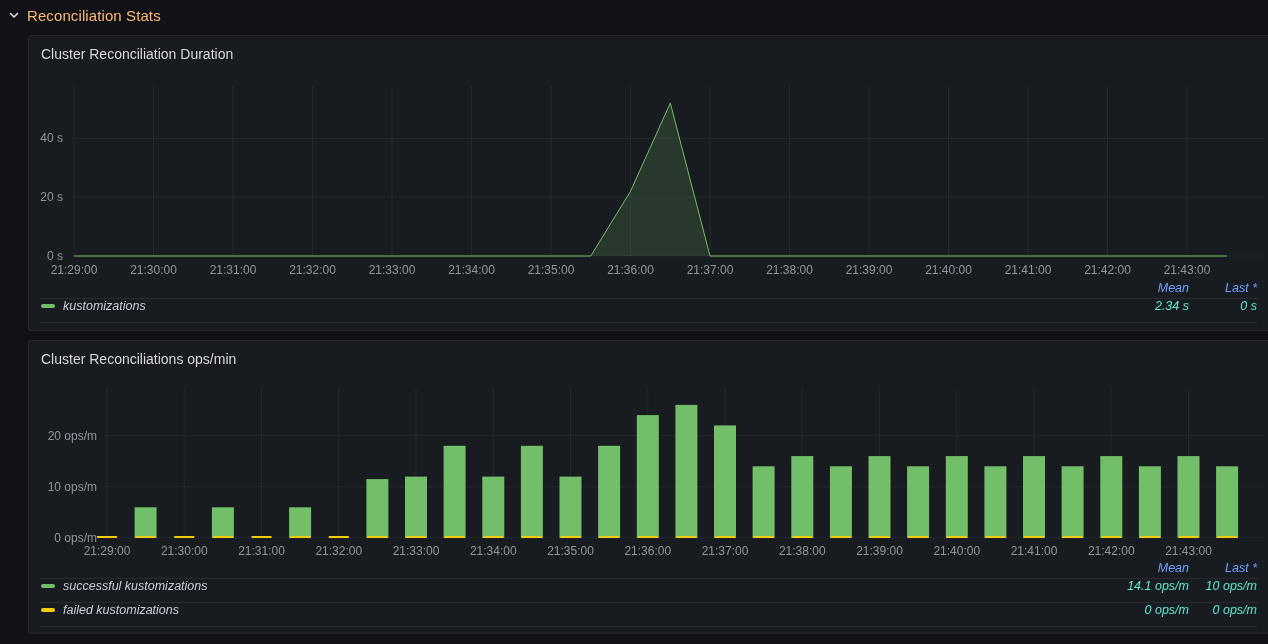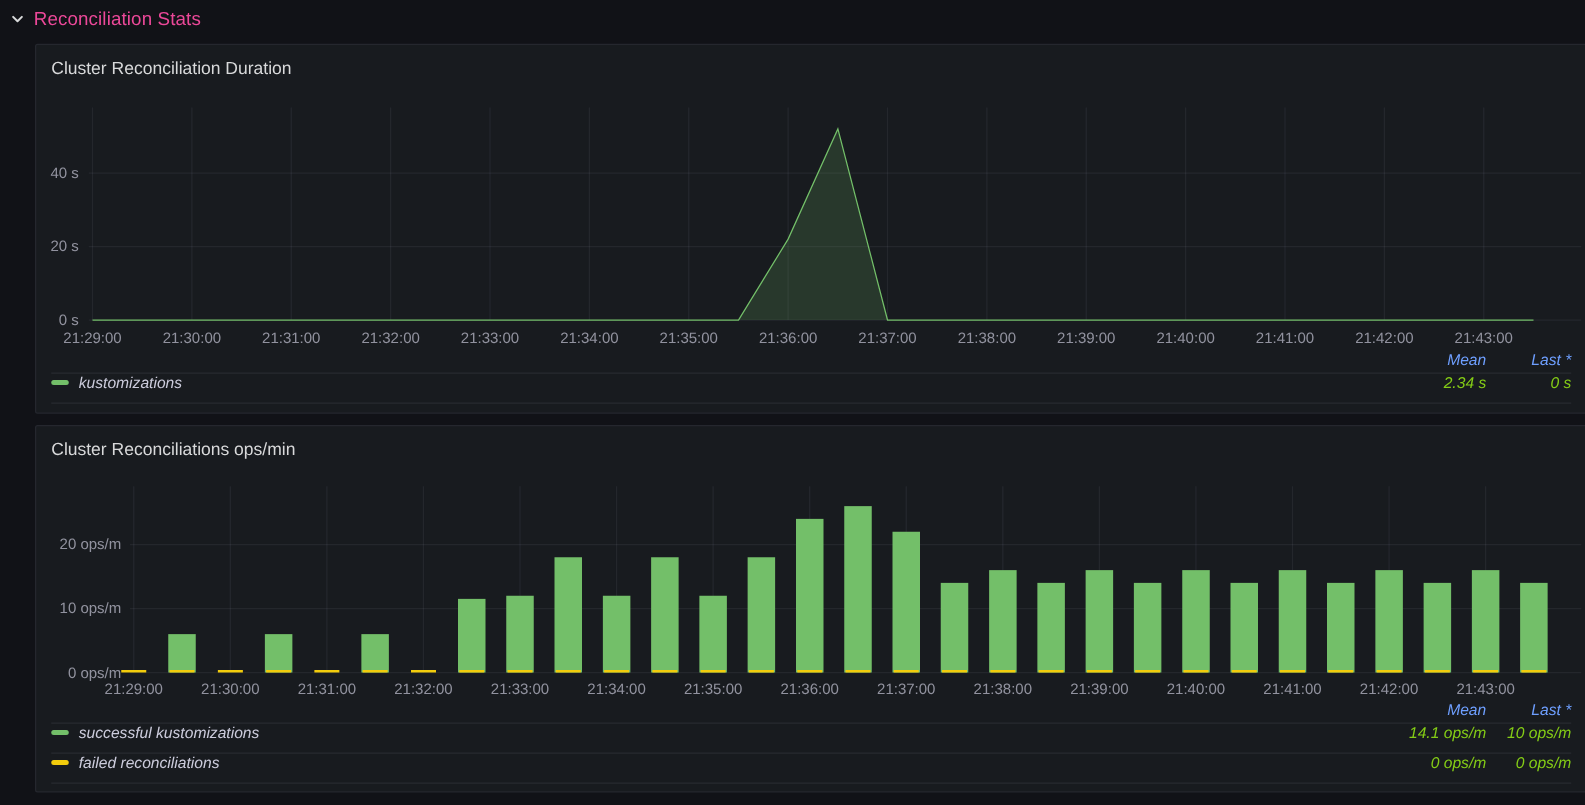--- a/index.html
+++ b/index.html
@@ -9,21 +9,21 @@
     font-family:"Liberation Sans", sans-serif;
     color:#ccccdc;
     position:relative;
     overflow:hidden;
   }
   .row-header{
     position:absolute; left:8px; top:3px; height:24px;
     display:flex; align-items:center; gap:7px; cursor:pointer;
   }
   .row-header .chev{ display:flex; align-items:center; }
-  .row-title{ font-size:15px; font-weight:500; color:#ec4899; letter-spacing:.1px; }
+  .row-title{ font-size:15px; font-weight:500; color:#fdba74; letter-spacing:.1px; }
   .panel{
     position:absolute; left:28px; width:1248px;
     background:#181b1f; border:1px solid #25272e; border-radius:2px;
   }
   #panel-duration{ top:35px; height:296px; }
   #panel-ops{ top:340px; height:294px; }
   .panel-title{
     position:absolute; top:10px; left:12px;
     font-size:14px; font-weight:500; color:#d8d9da; cursor:pointer;
   }
@@ -42,21 +42,21 @@
   .legend-header .col{ font-size:12.5px; color:#6e9fff; cursor:pointer; }
   .col-mean{ width:90px; text-align:right; }
   .col-last{ width:68px; text-align:right; }
   .legend-row{
     display:flex; align-items:flex-start; height:24px;
     border-top:1px solid rgba(204,204,220,0.09);
   }
   .series-toggle{ flex:1; display:flex; align-items:center; gap:8px; cursor:pointer; }
   .dash{ width:14px; height:4px; border-radius:2px; background:#73bf69; }
   .series-label{ font-size:12.5px; color:#ccccdc; }
-  .legend-row .val{ font-size:12.5px; color:#84cc16; }
+  .legend-row .val{ font-size:12.5px; color:#5eead4; }
 </style>
 </head>
 <body>
 
 <div class="row-header">
   <span class="chev">
     <svg width="12" height="12" viewBox="0 0 12 12">
       <path d="M2.5 4.5 L6 8 L9.5 4.5" fill="none" stroke="#d8d9da" stroke-width="1.6" stroke-linecap="round" stroke-linejoin="round"></path>
     </svg>
   </span>
@@ -234,19 +234,19 @@
       <span class="series-toggle">
         <span class="dash" style="background: rgb(115, 191, 105);"></span>
         <span class="series-label">successful kustomizations</span>
       </span>
       <span class="val col-mean">14.1 ops/m</span>
       <span class="val col-last">10 ops/m</span>
     </div>
     <div class="legend-row">
       <span class="series-toggle">
         <span class="dash" style="background: rgb(242, 204, 12);"></span>
-        <span class="series-label">failed reconciliations</span>
+        <span class="series-label">failed kustomizations</span>
       </span>
       <span class="val col-mean">0 ops/m</span>
       <span class="val col-last">0 ops/m</span>
     </div>
   </div>
 </div>
 
 </body></html>

